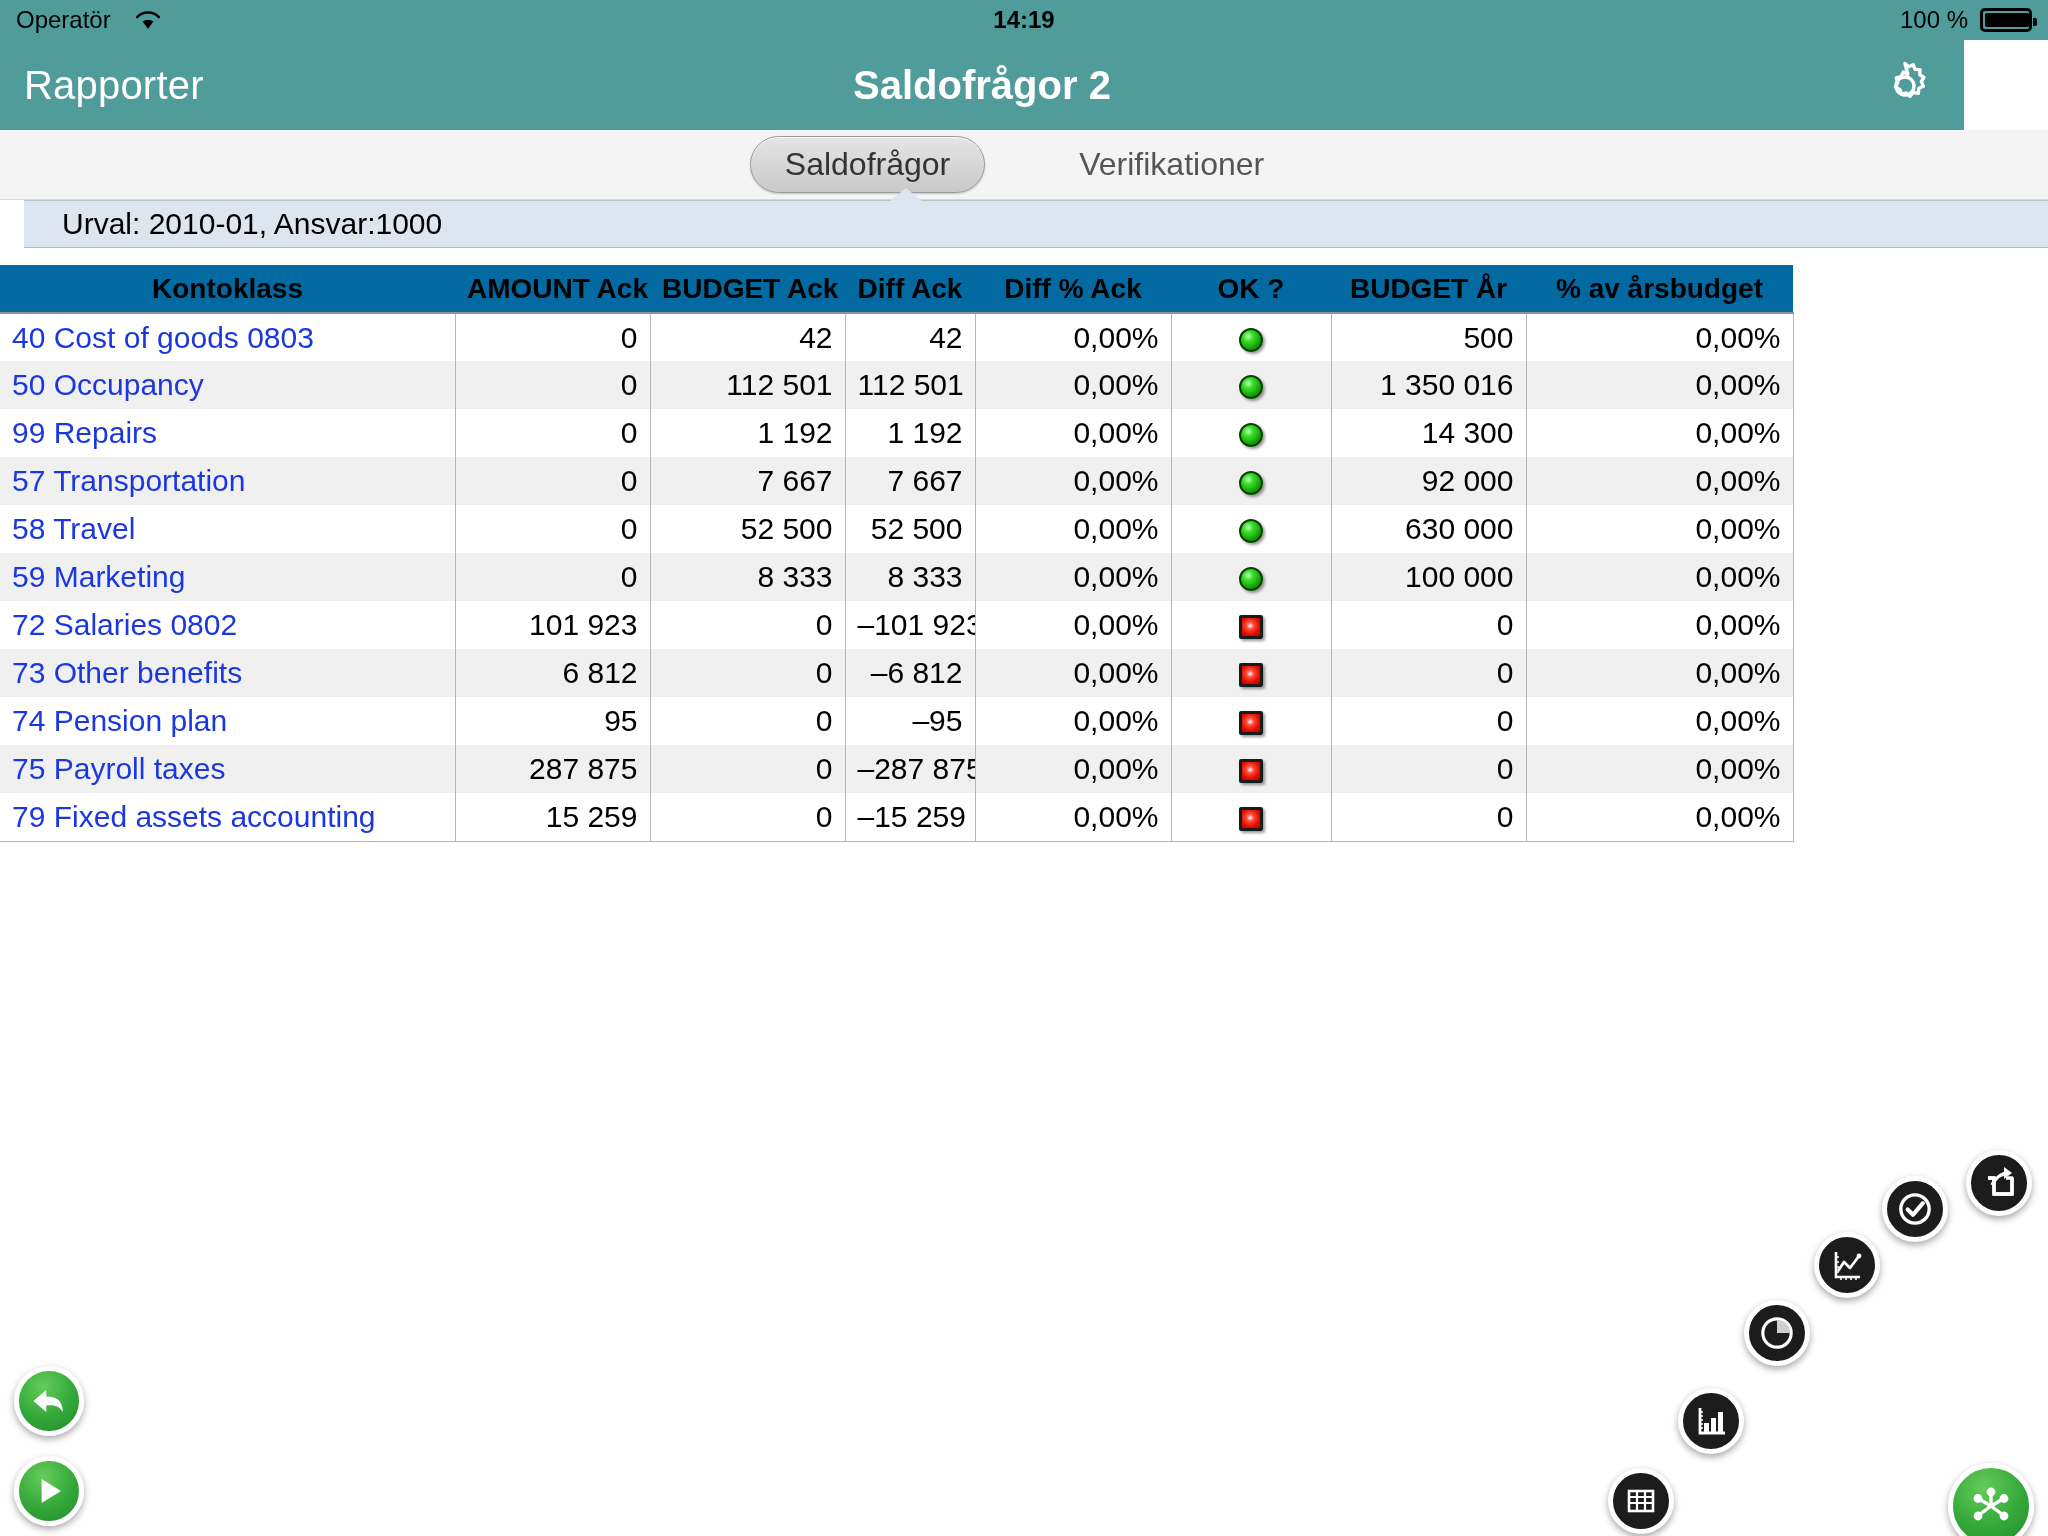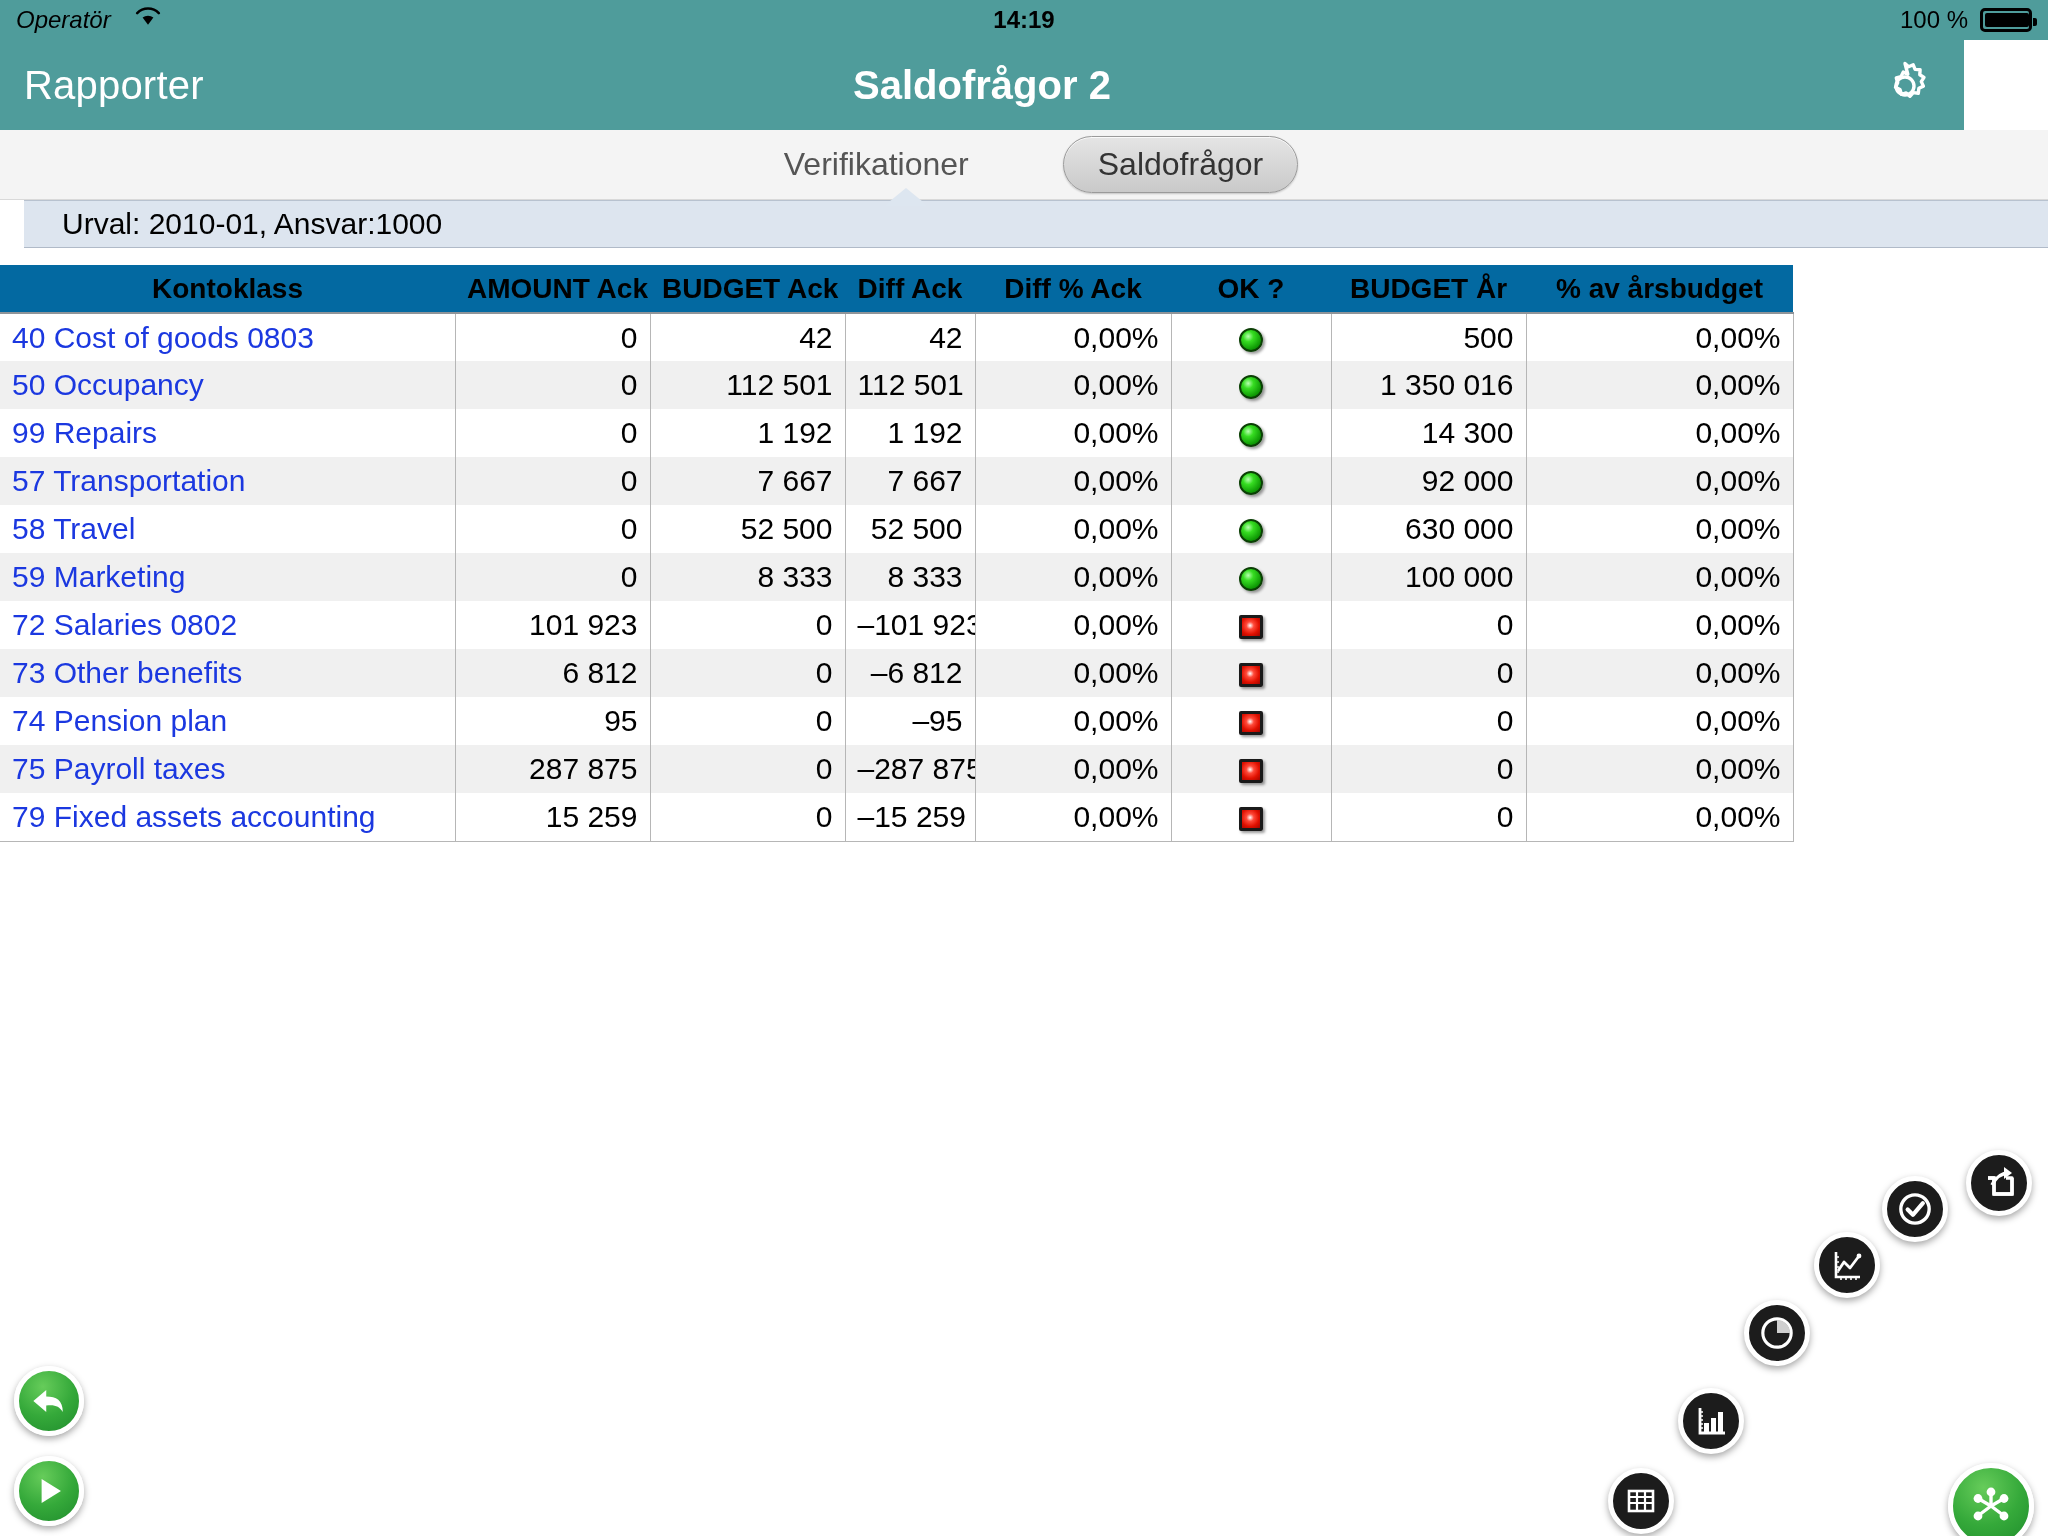--- a/index.html
+++ b/index.html
@@ -12,21 +12,21 @@
   #app { position: relative; width: 2048px; height: 1536px; }
 
   
   .statusbar {
     position: absolute; top: 0; left: 0; width: 2048px; height: 40px;
     background: #4f9c9b;
     display: flex; align-items: center;
     color: #000;
     font-size: 24px;
   }
-  .sb-left { position: absolute; left: 16px; display: flex; align-items: flex-start; gap: 24px; font-style: italic; }
+  .sb-left { position: absolute; left: 16px; display: flex; align-items: center; gap: 24px; }
   .sb-center { position: absolute; left: 0; right: 0; text-align: center; font-weight: bold; font-size: 24px; }
   .sb-right { position: absolute; right: 16px; display: flex; align-items: center; gap: 12px; }
   .wifi-icon { width: 26px; height: 20px; display: block; }
   .battery {
     width: 52px; height: 24px; border: 3px solid #000; border-radius: 5px;
     position: relative; background: transparent;
   }
   .battery::after {
     content: ""; position: absolute; right: -8px; top: 7px;
     width: 4px; height: 8px; background: #000; border-radius: 0 2px 2px 0;
@@ -192,22 +192,22 @@
       <svg viewBox="0 0 54 54" width="54" height="54">
         <g fill="none" stroke="#ffffff" stroke-width="3.4" stroke-linejoin="round">
           <path d="M27 5.5 l3.6 3.2 4.6-1.9 1.9 4.6 5 .3 -.3 5 4.2 2.7 -2.7 4.2 2.1 4.5 -4.5 2.1 -.6 5 -5-.6 -3.4 3.7 -3.7-3.4 -4.8 1.4 -1.4-4.8 -4.5-2.2 2.2-4.5 -1.4-4.8 4.8-1.4 2.2-4.5 4.5 2.2z" transform="rotate(0 27 27)"></path>
         </g>
         <circle cx="27" cy="28" r="9" fill="none" stroke="#ffffff" stroke-width="3.4"></circle>
       </svg>
     </div>
   </div>
 
   <div class="segstrip">
+    <div class="seg active">Saldofrågor</div>
     <div class="seg">Verifikationer</div>
-    <div class="seg active">Saldofrågor</div>
   </div>
   <div class="seg-caret"></div>
 
   <div class="urval">
     <span>Urval: 2010-01, Ansvar:1000</span>
   </div>
 
   <div class="tablewrap">
     <table>
       <colgroup>

